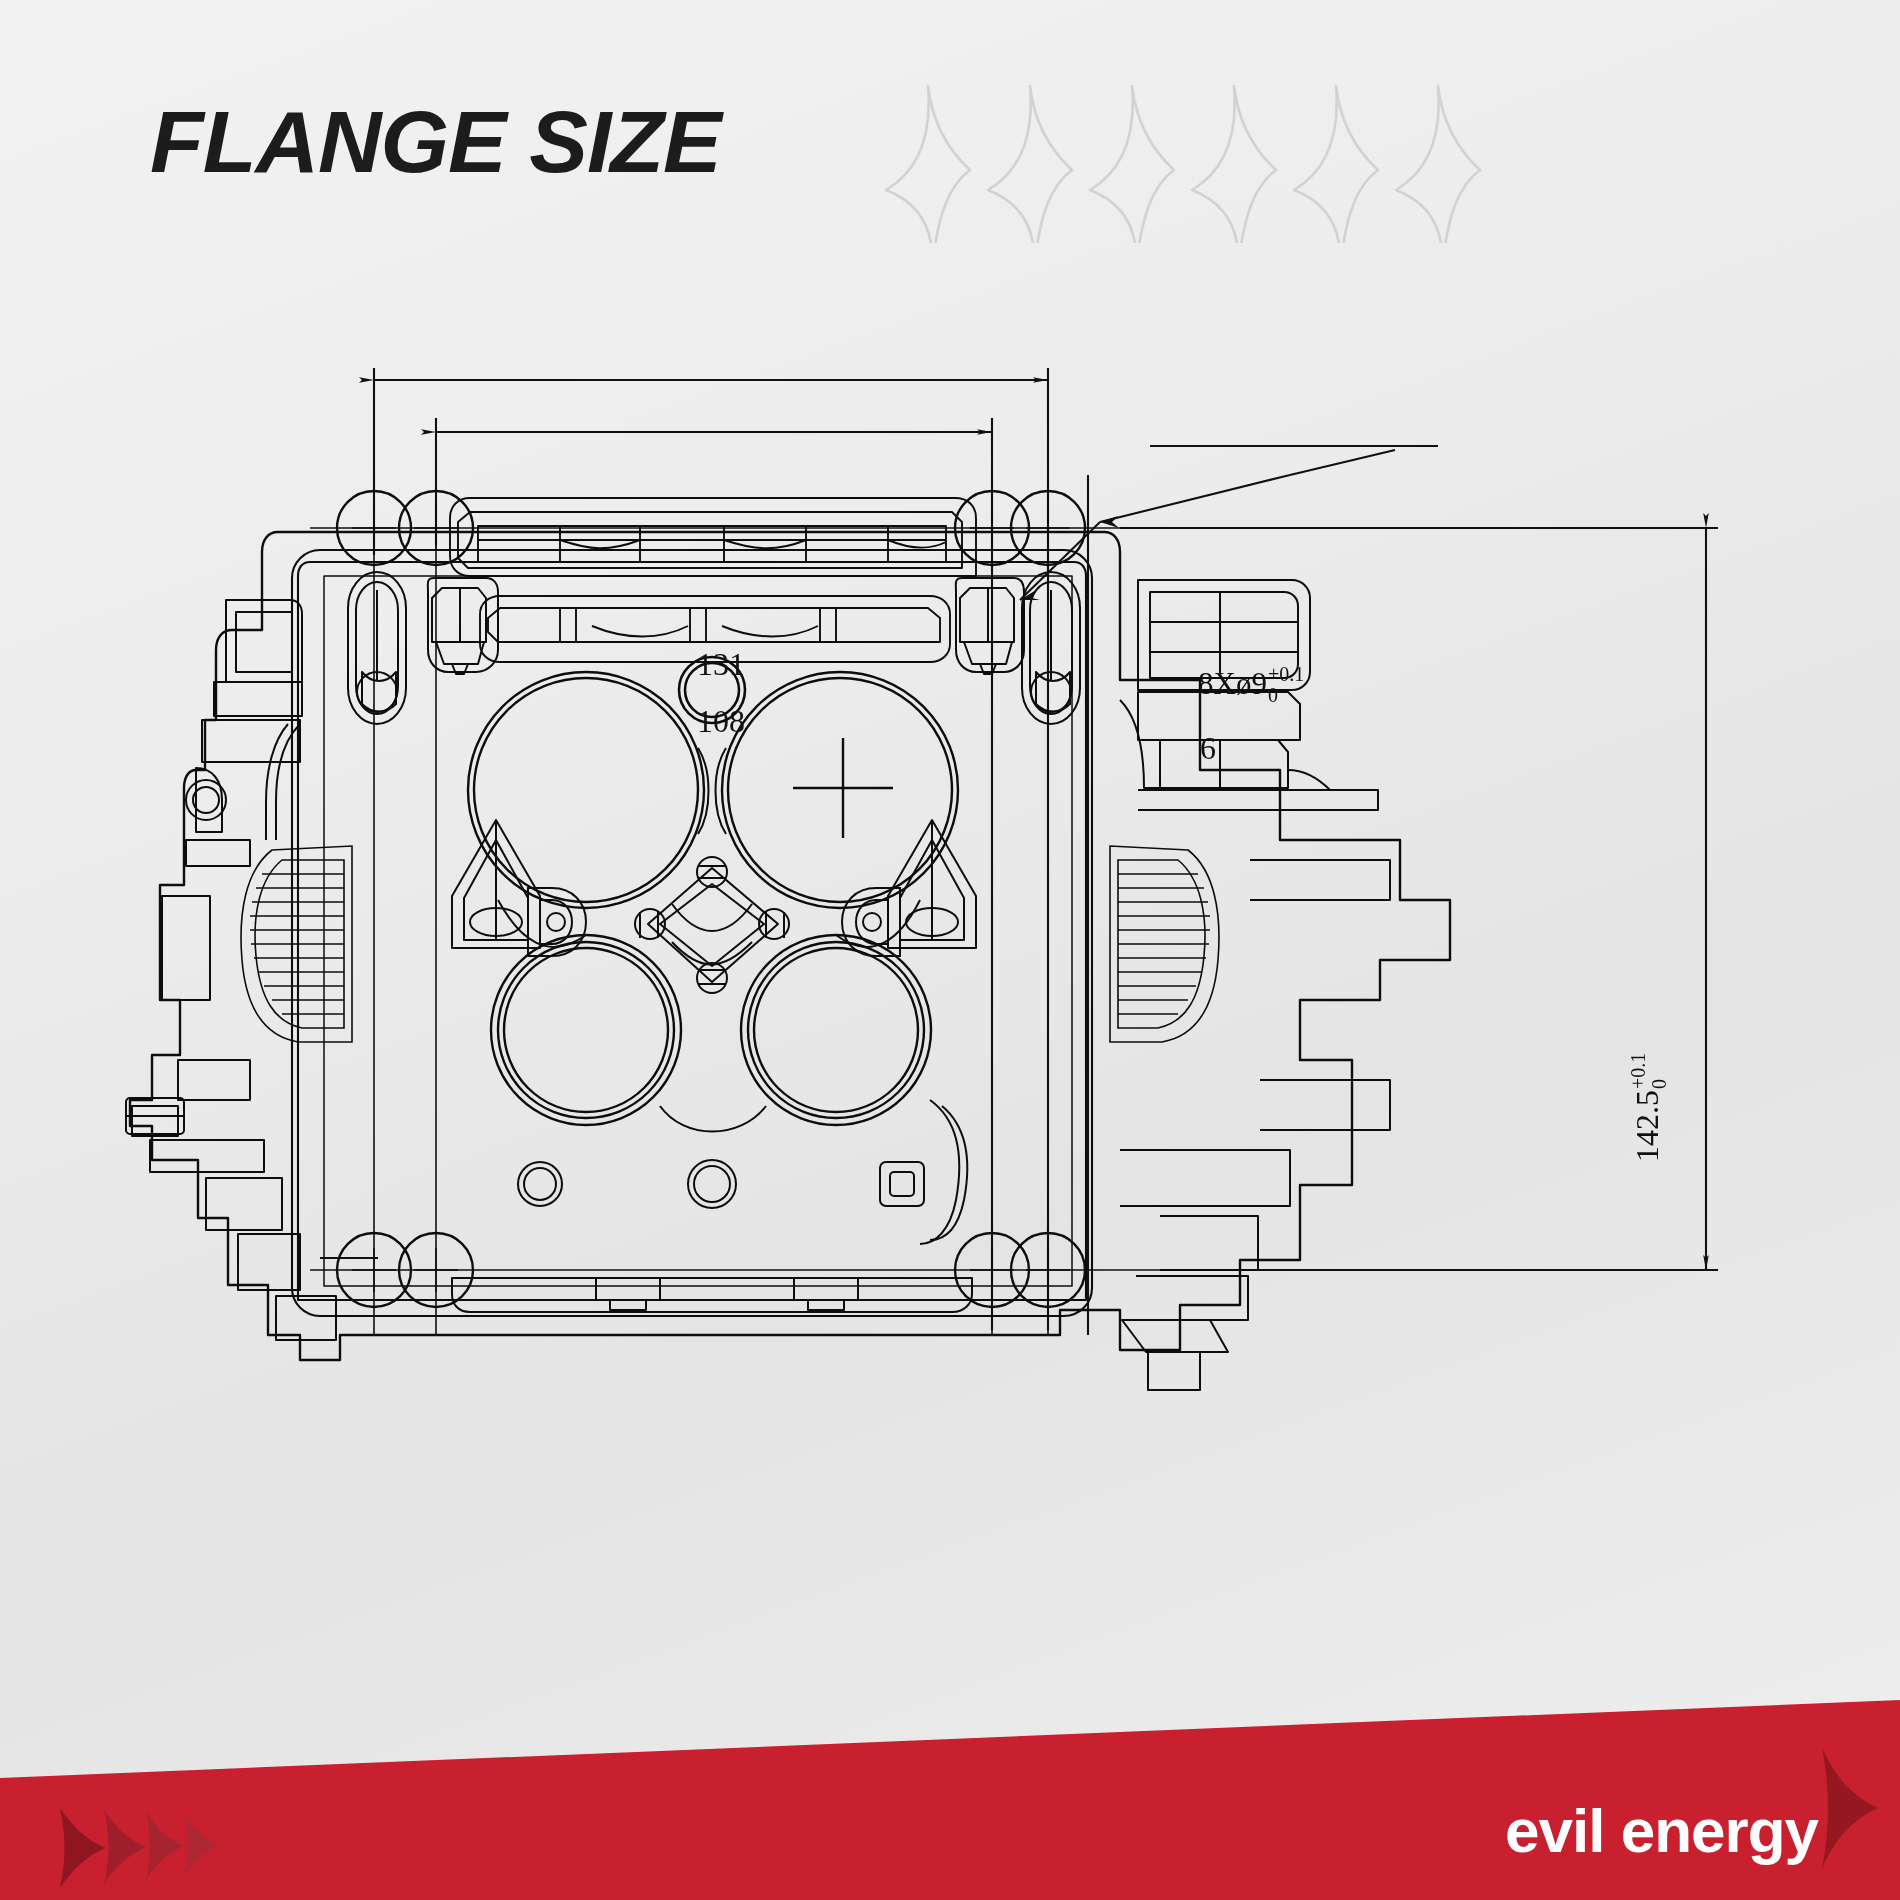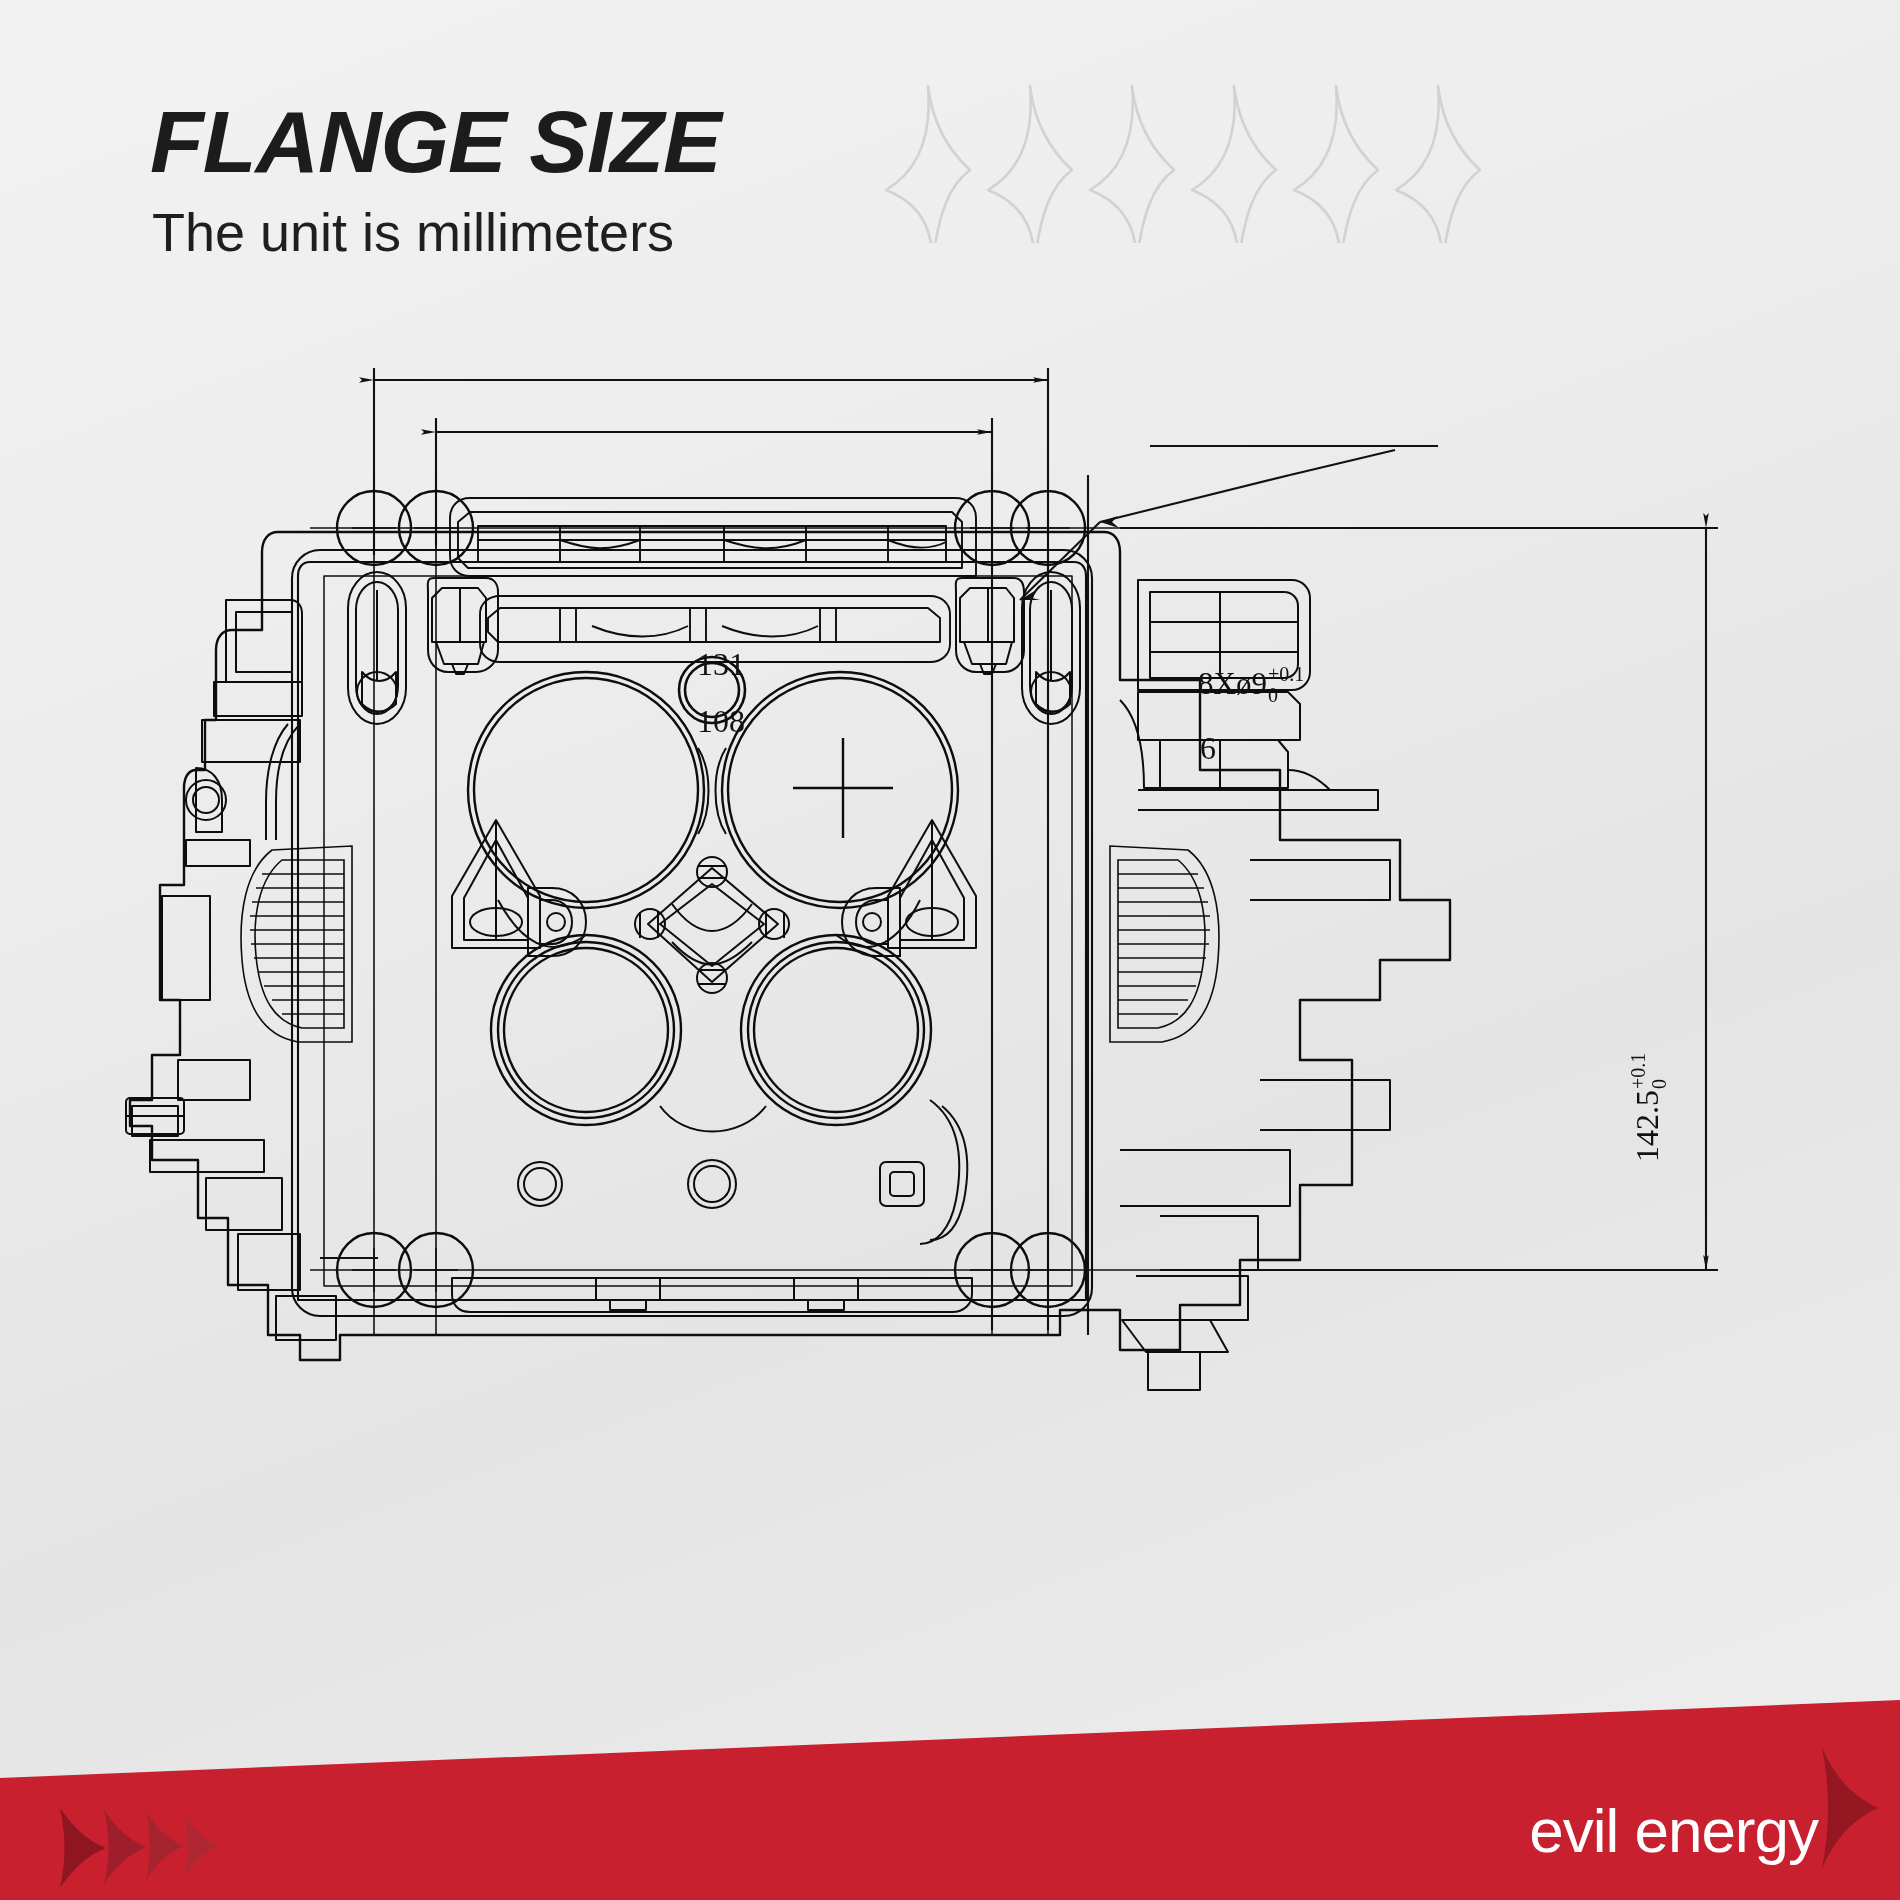--- a/index.html
+++ b/index.html
@@ -115,37 +115,36 @@
     bottom: 0;
     width: 1900px;
     height: 200px;
   }
   #brand {
     position: absolute;
     right: 82px;
     bottom: 38px;
     color: #ffffff;
     font-size: 62px;
-    font-weight: 400;
+    font-weight: 700;
     font-family: "Liberation Sans", sans-serif;
     letter-spacing: -1px;
     line-height: 1;
     white-space: nowrap;
     text-align: right;
   }
 </style>
 </head>
 <body>
 
 <div id="stage">
 
   <div id="header">
 
     <div id="title">FLANGE SIZE</div>
-    <div id="subtitle">The unit is millimeters</div>
 
     <svg id="header-flames" viewBox="0 0 660 165">
       <g fill="none" stroke="#d2d2d2" stroke-width="2.6" stroke-linejoin="round">
         <path d="M58 0 C62 48 50 84 16 104 C52 118 64 146 62 180 C68 130 78 100 100 84 C76 62 62 34 58 0 Z" transform="translate(10,8) scale(1.0)"></path>
         <path d="M58 0 C62 48 50 84 16 104 C52 118 64 146 62 180 C68 130 78 100 100 84 C76 62 62 34 58 0 Z" transform="translate(112,8)"></path>
         <path d="M58 0 C62 48 50 84 16 104 C52 118 64 146 62 180 C68 130 78 100 100 84 C76 62 62 34 58 0 Z" transform="translate(214,8)"></path>
         <path d="M58 0 C62 48 50 84 16 104 C52 118 64 146 62 180 C68 130 78 100 100 84 C76 62 62 34 58 0 Z" transform="translate(316,8)"></path>
         <path d="M58 0 C62 48 50 84 16 104 C52 118 64 146 62 180 C68 130 78 100 100 84 C76 62 62 34 58 0 Z" transform="translate(418,8)"></path>
         <path d="M58 0 C62 48 50 84 16 104 C52 118 64 146 62 180 C68 130 78 100 100 84 C76 62 62 34 58 0 Z" transform="translate(520,8)"></path>
       </g>

